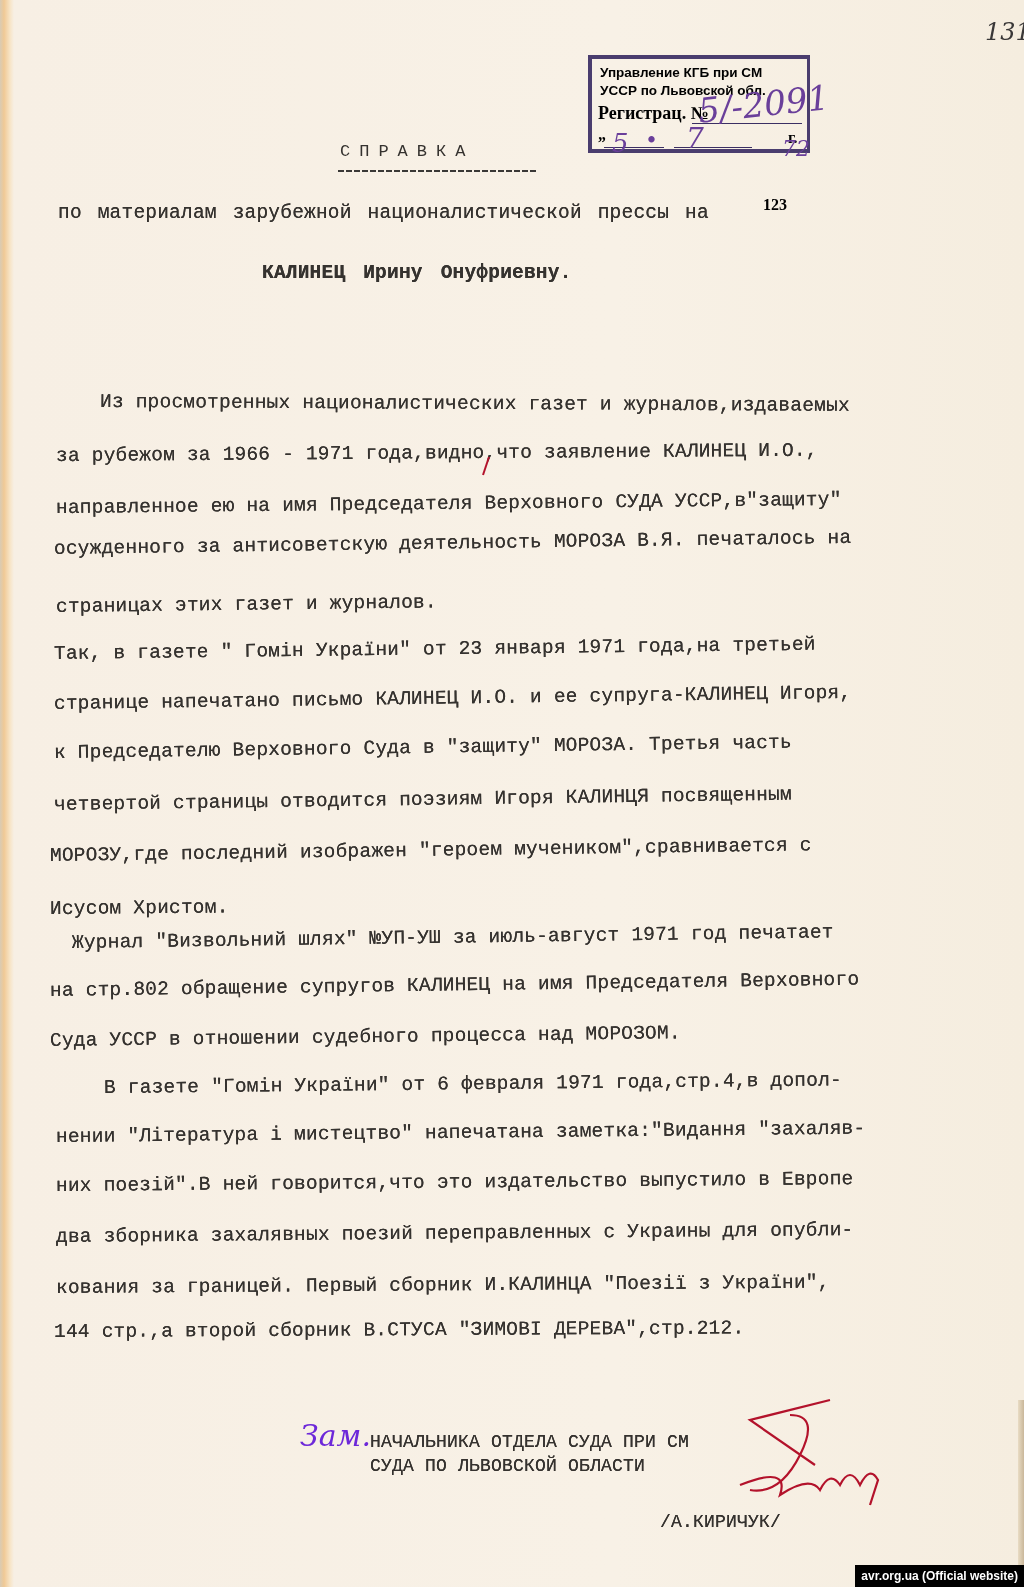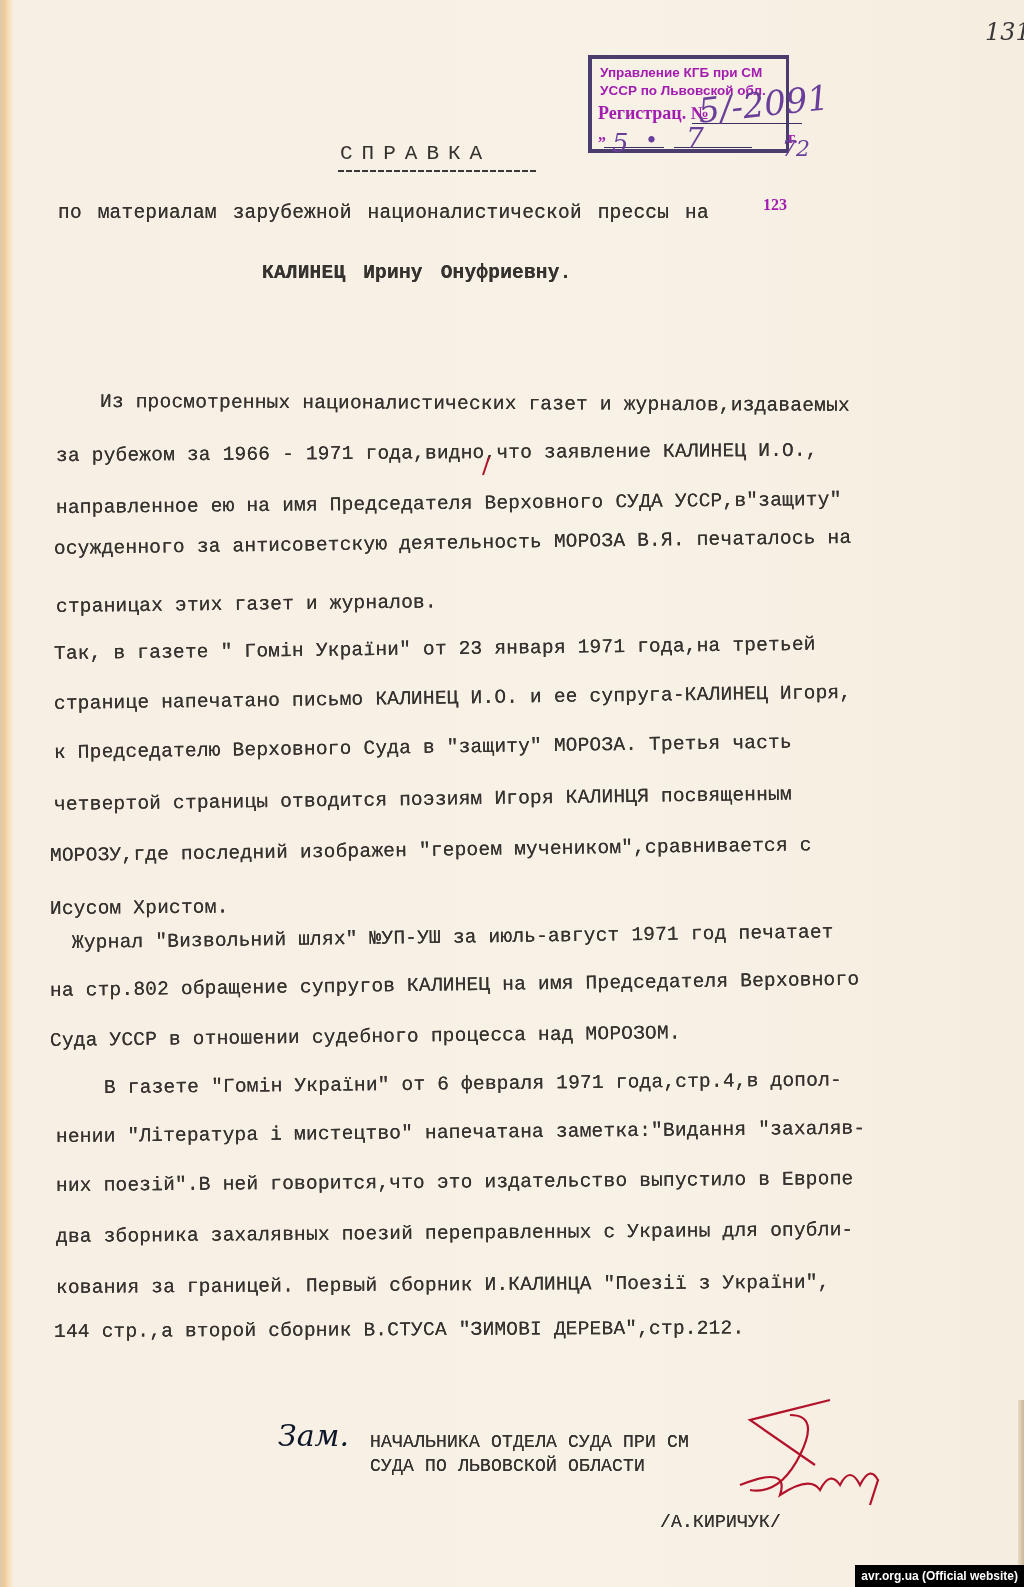--- a/index.html
+++ b/index.html
@@ -22,23 +22,23 @@
     font-size: 19.5px; letter-spacing: 0.2px;
     color: #35322f;
     text-shadow: 0 0 0.6px #35322f;
   }
   .page-num {
     position: absolute; left: 985px; top: 18px;
     font-family: "DejaVu Serif", serif; font-style: italic;
     font-size: 24px; color: #3a3838;
   }
   .stamp {
-    position: absolute; left: 588px; top: 55px; width: 201px; height: 98px;
+    position: absolute; left: 588px; top: 55px; width: 222px; height: 98px;
     border: 4px solid #4a3d6e; border-right-width: 3px;
-    color: #a21caf; box-sizing: border-box;
+    color: #000000; box-sizing: border-box;
   }
   .stamp .l1, .stamp .l2 {
     position: absolute; left: 8px; font-family: "Liberation Sans", sans-serif;
     font-weight: bold; font-size: 13.5px; white-space: nowrap;
   }
   .stamp .l1 { top: 6px; }
   .stamp .l2 { top: 24px; }
   .stamp .l3 {
     position: absolute; left: 6px; top: 44px; font-family: "Liberation Serif", serif;
     font-weight: bold; font-size: 18px; white-space: nowrap;
@@ -50,29 +50,29 @@
   }
   .stamp .line4a { position: absolute; left: 12px; top: 88px; width: 60px; border-top: 1.5px solid #3b2f63; }
   .stamp .line4b { position: absolute; left: 82px; top: 88px; width: 78px; border-top: 1.5px solid #3b2f63; }
   .stamp .year { position: absolute; left: 165px; top: 70px; }
   .hand-purple {
     position: absolute; font-family: "DejaVu Serif", serif; font-style: italic;
     color: #6a3f9a; white-space: nowrap;
   }
   .title {
     position: absolute; left: 340px; top: 142px;
-    font-size: 21px; letter-spacing: 9px; color: #35322f; text-align: center;
+    font-size: 17px; letter-spacing: 9px; color: #35322f; text-align: center;
   }
   .title-underline {
     position: absolute; left: 338px; top: 170px; width: 198px; height: 2px;
     background: repeating-linear-gradient(90deg, #3a3836 0 6px, transparent 6px 8px);
   }
   .hand-red {
     position: absolute; font-family: "DejaVu Serif", serif; font-style: italic;
-    color: #0f172a; white-space: nowrap;
+    color: #6d28d9; white-space: nowrap; margin-left: 22px;
   }
   .watermark {
     position: absolute; right: 0; bottom: 0; height: 22px; padding: 0 6px;
     background: #000; color: #fff; font-family: "Liberation Sans", sans-serif;
     font-size: 12px; font-weight: bold; line-height: 22px;
   }
   .sig-svg { position: absolute; left: 720px; top: 1395px; }
   .red-comma { position: absolute; left: 479px; top: 455px; }
 </style>
 </head>

